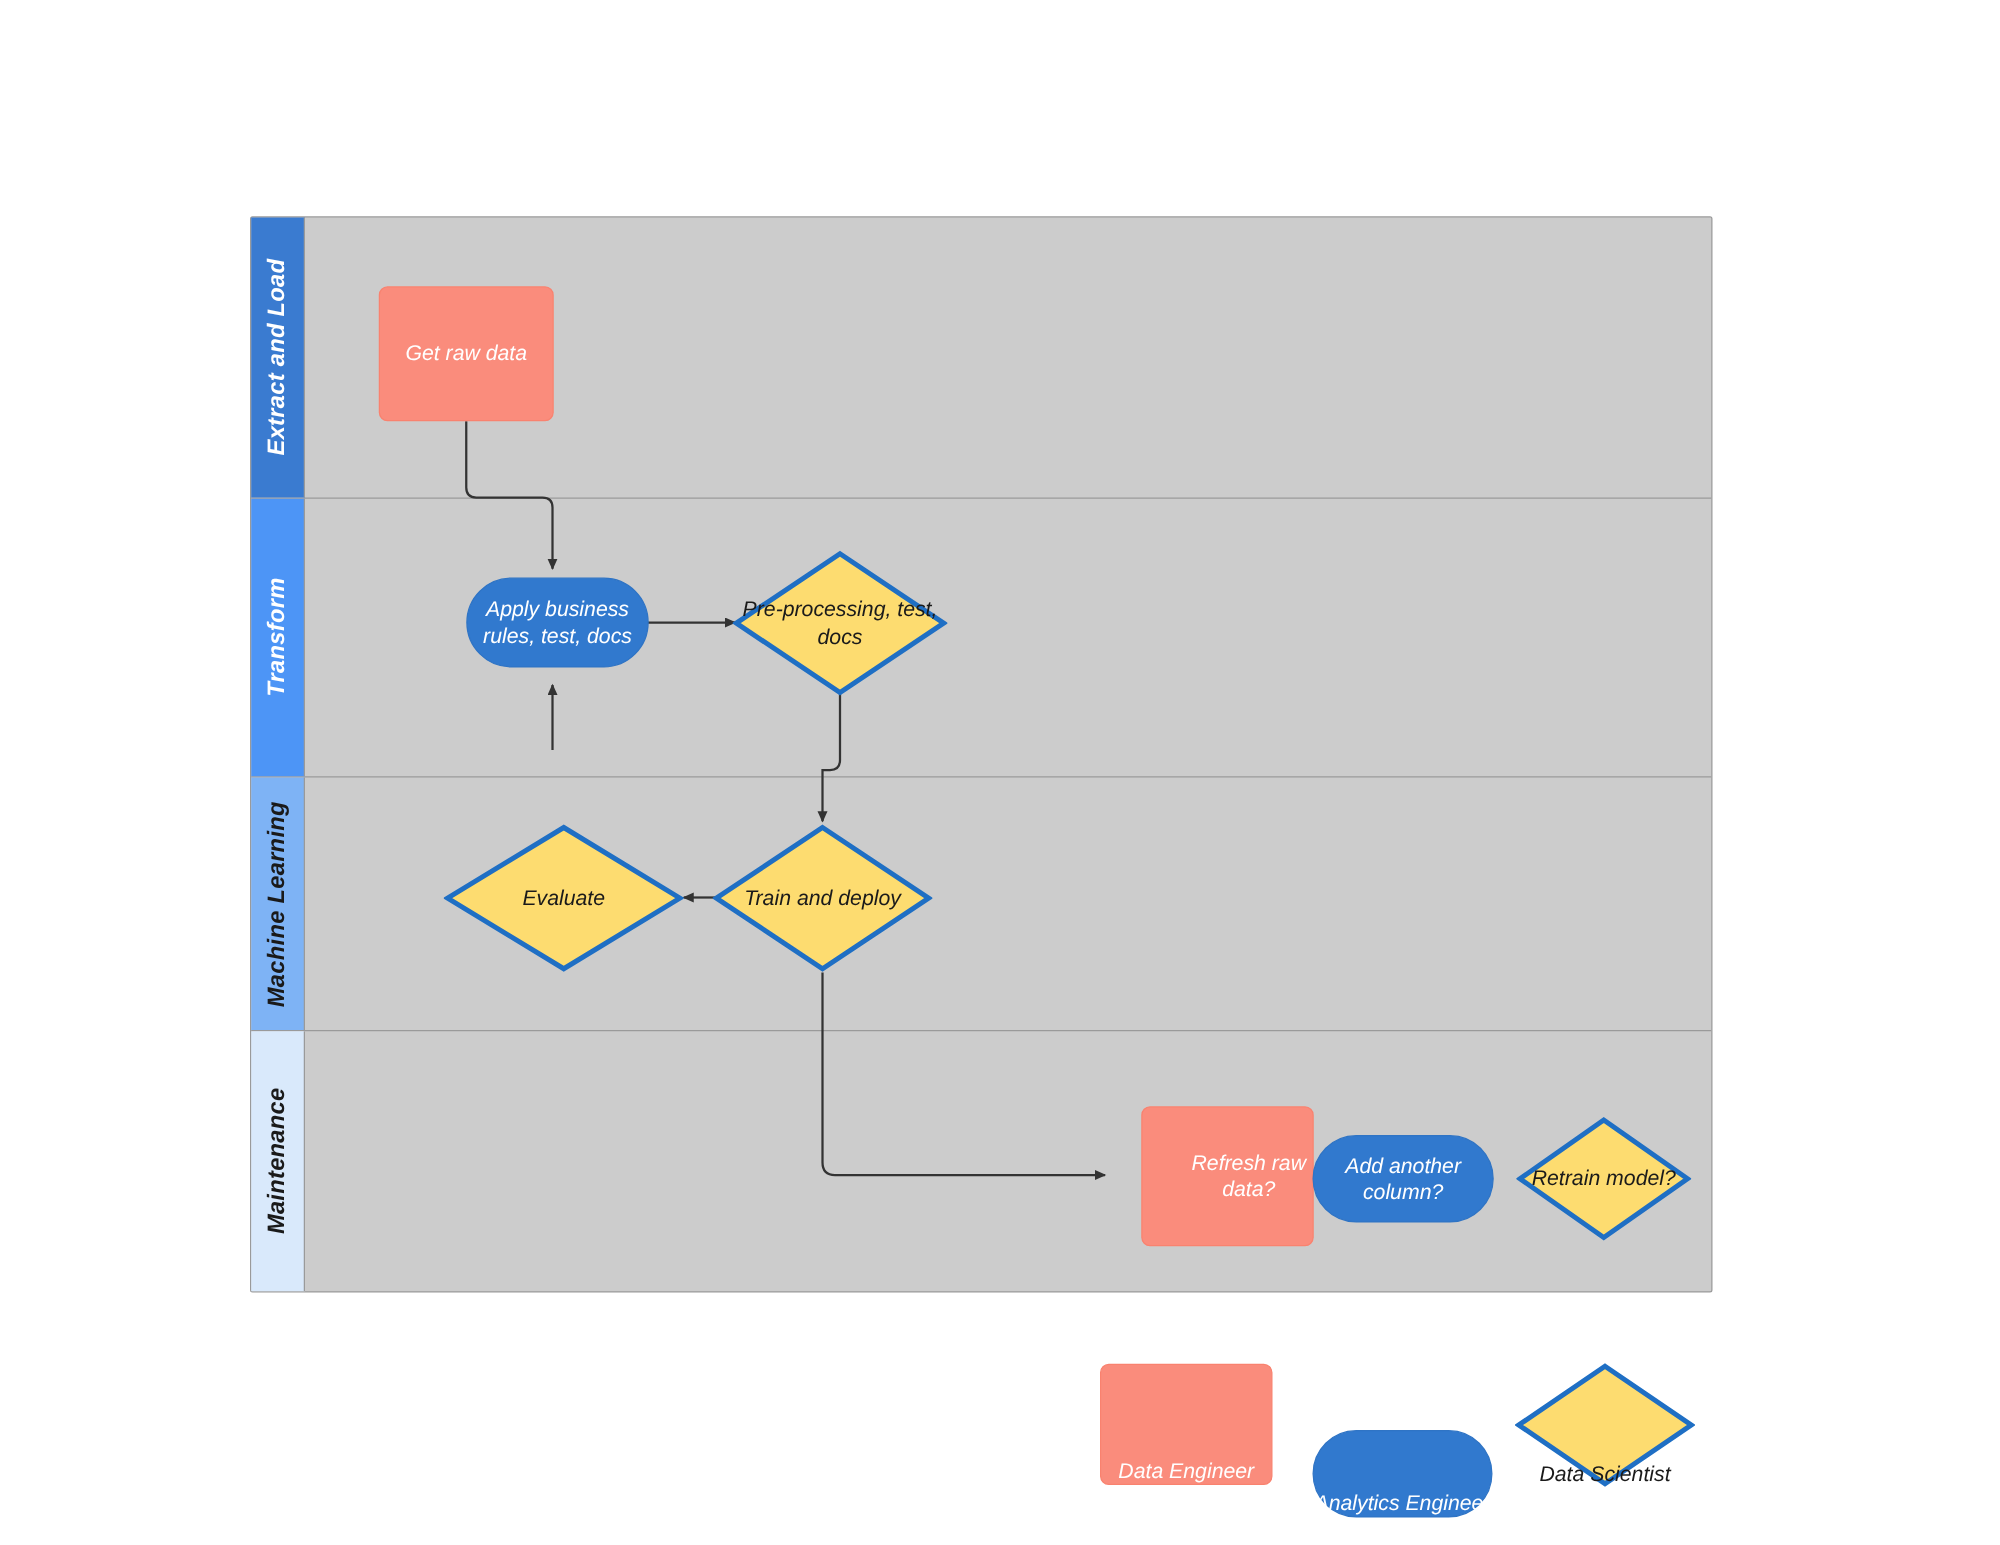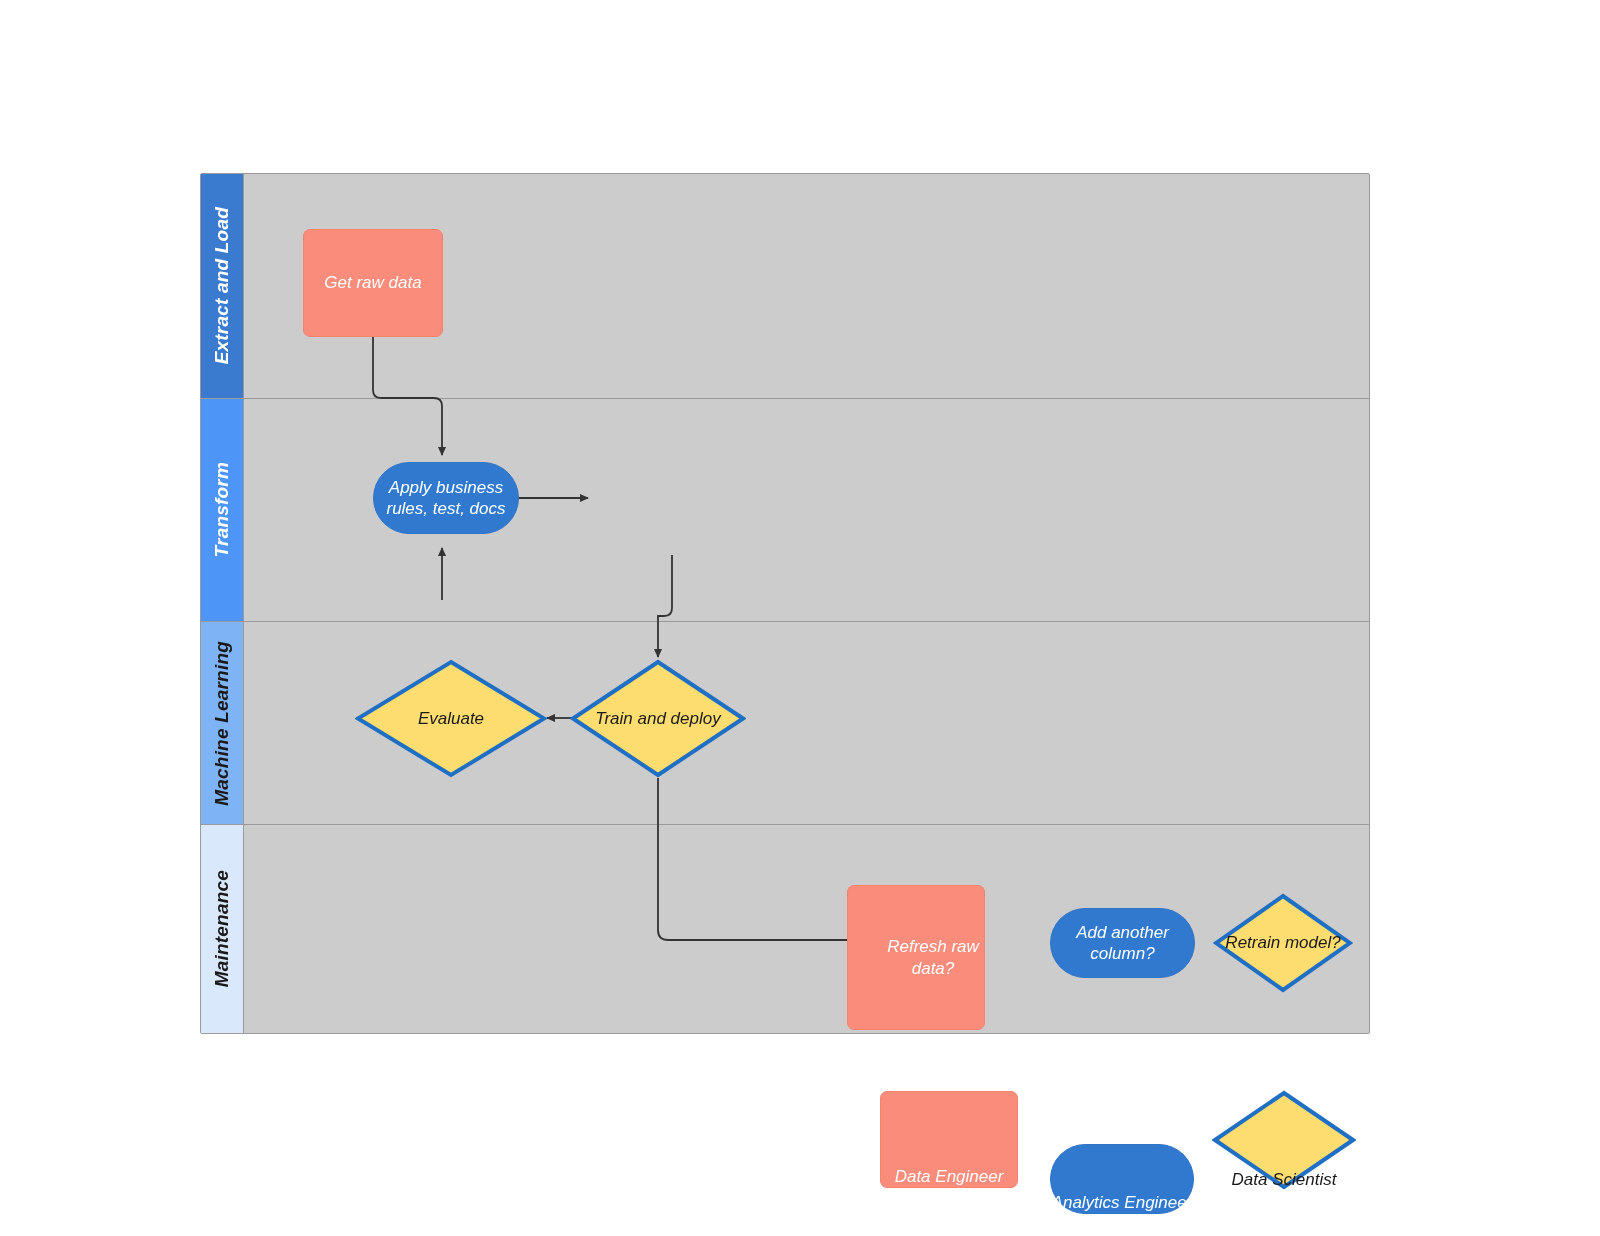--- a/index.html
+++ b/index.html
@@ -188,36 +188,42 @@
   </svg>
 
   <div class="node shape-pill" style="left:373px; top:462px; width:146px; height:72px;">
     <span>Apply business rules, test, docs</span>
   </div>
 
   <div class="node shape-rect" style="left:303px; top:229px; width:140px; height:108px;">
     <span>Get raw data</span>
   </div>
 
+  <div class="node shape-diamond" style="left:586px; top:440px; width:172px; height:117px;">
+    <svg class="dia-bg" viewBox="0 0 172 117" preserveAspectRatio="none">
+      <polygon points="86,3 169,58.5 86,114 3,58.5" fill="#fddc70" stroke="#1f6fc4" stroke-width="4"></polygon>
+    </svg>
+    <span class="dia-label">Pre-processing, test, docs</span>
+  </div>
 
   <div class="node shape-diamond" style="left:570px; top:659px; width:176px; height:119px;">
     <svg class="dia-bg" viewBox="0 0 176 119" preserveAspectRatio="none">
       <polygon points="88,3 173,59.5 88,116 3,59.5" fill="#fddc70" stroke="#1f6fc4" stroke-width="4"></polygon>
     </svg>
     <span class="dia-label">Train and deploy</span>
   </div>
 
   <div class="node shape-diamond" style="left:355px; top:659px; width:192px; height:119px;">
     <svg class="dia-bg" viewBox="0 0 192 119" preserveAspectRatio="none">
       <polygon points="96,3 189,59.5 96,116 3,59.5" fill="#fddc70" stroke="#1f6fc4" stroke-width="4"></polygon>
     </svg>
     <span class="dia-label">Evaluate</span>
   </div>
 
-  <div class="node shape-rect" style="left:847px; top:885px; width:138px; height:145px;padding-left:34px;">
+  <div class="node shape-rect" style="left:913px; top:885px; width:138px; height:112px;padding-left:34px;">
     <span>Refresh raw data?</span>
   </div>
 
   <div class="node shape-pill" style="left:1050px; top:908px; width:145px; height:70px;">
     <span>Add another column?</span>
   </div>
 
   <div class="node shape-diamond" style="left:1213px; top:893px; width:140px; height:100px;">
     <svg class="dia-bg" viewBox="0 0 140 100" preserveAspectRatio="none">
       <polygon points="70,3 137,50 70,97 3,50" fill="#fddc70" stroke="#1f6fc4" stroke-width="4"></polygon>

